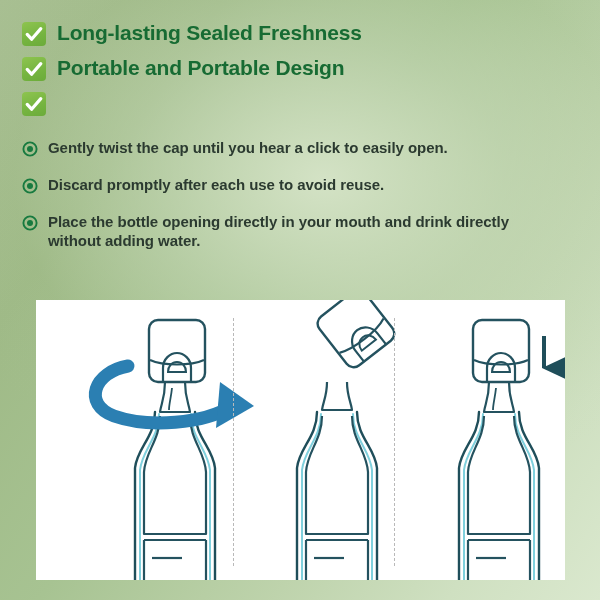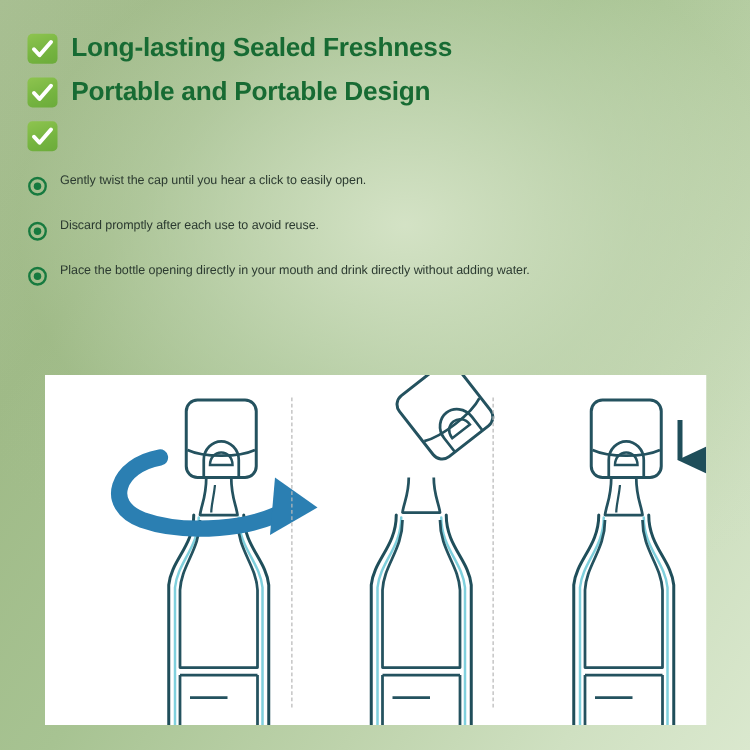--- a/index.html
+++ b/index.html
@@ -28,21 +28,21 @@
 
   
   .headings {
     position: absolute;
     left: 22px;
     top: 22px;
     width: 560px;
   }
   .heading-row {
     display: flex;
-    align-items: center;
+    align-items: flex-start;
     height: 33px;
     margin-bottom: 2px;
   }
   .check-box {
     position: relative;
     width: 24px;
     height: 24px;
     flex: 0 0 24px;
     border-radius: 4px;
     background: linear-gradient(160deg, #8ec44f 0%, #75b440 60%, #6bab3a 100%);
@@ -72,24 +72,25 @@
   }
   .bullet-dot {
     flex: 0 0 16px;
     width: 16px;
     height: 16px;
     margin-top: 3px;
     margin-right: 10px;
   }
   .bullet-dot svg { display: block; }
   .bullet-text {
-    font-size: 10px;
+    font-size: 15px;
     line-height: 1.32;
     color: #2b3a30;
     letter-spacing: -0.05px;
+    font-weight: bold;
   }
 
   
   .card {
     position: absolute;
     left: 36px;
     top: 300px;
     width: 529px;
     height: 280px;
     background: #ffffff;

